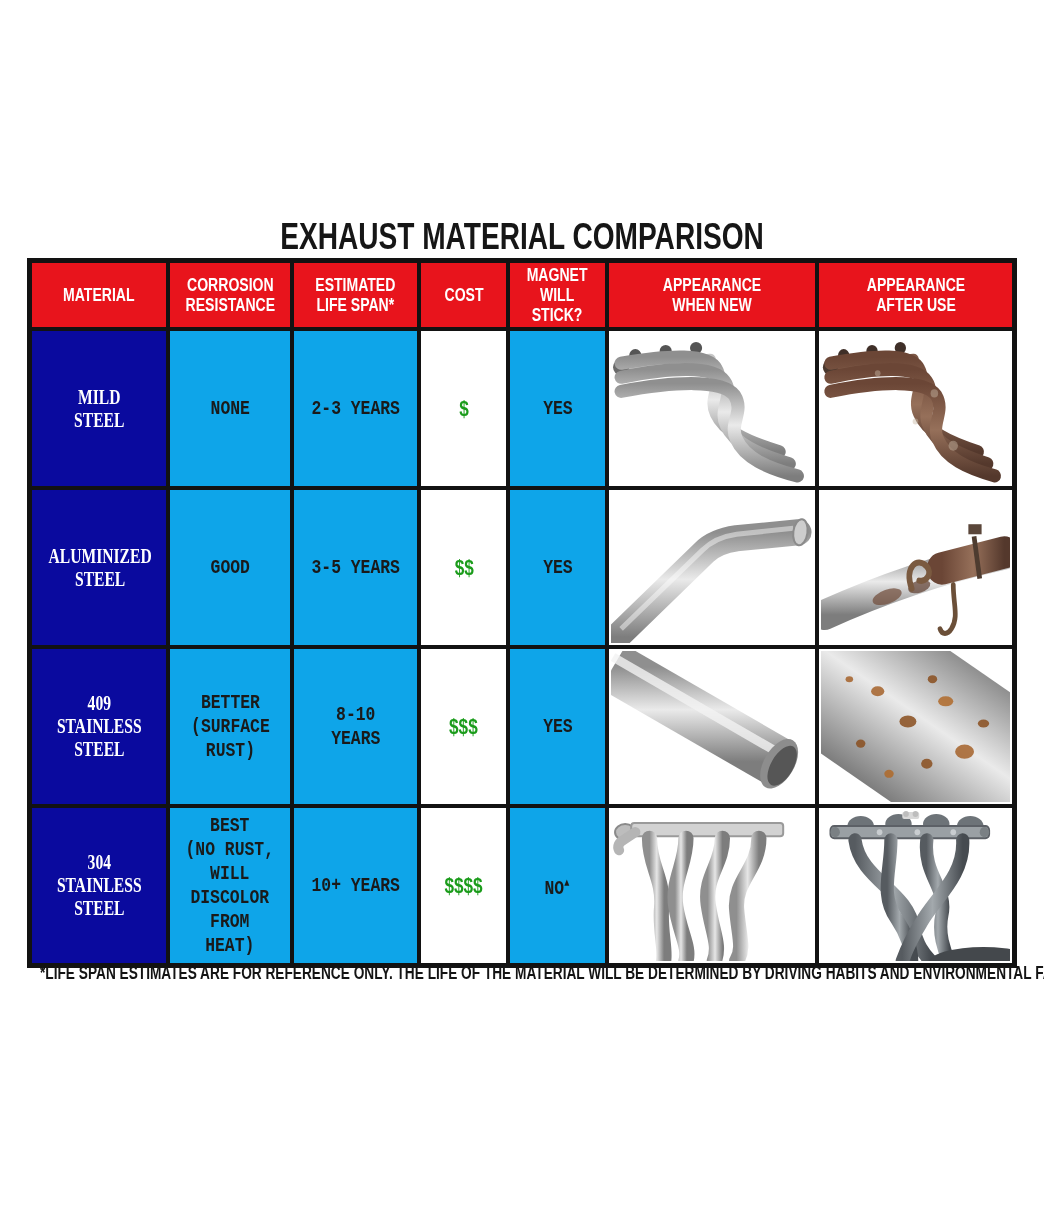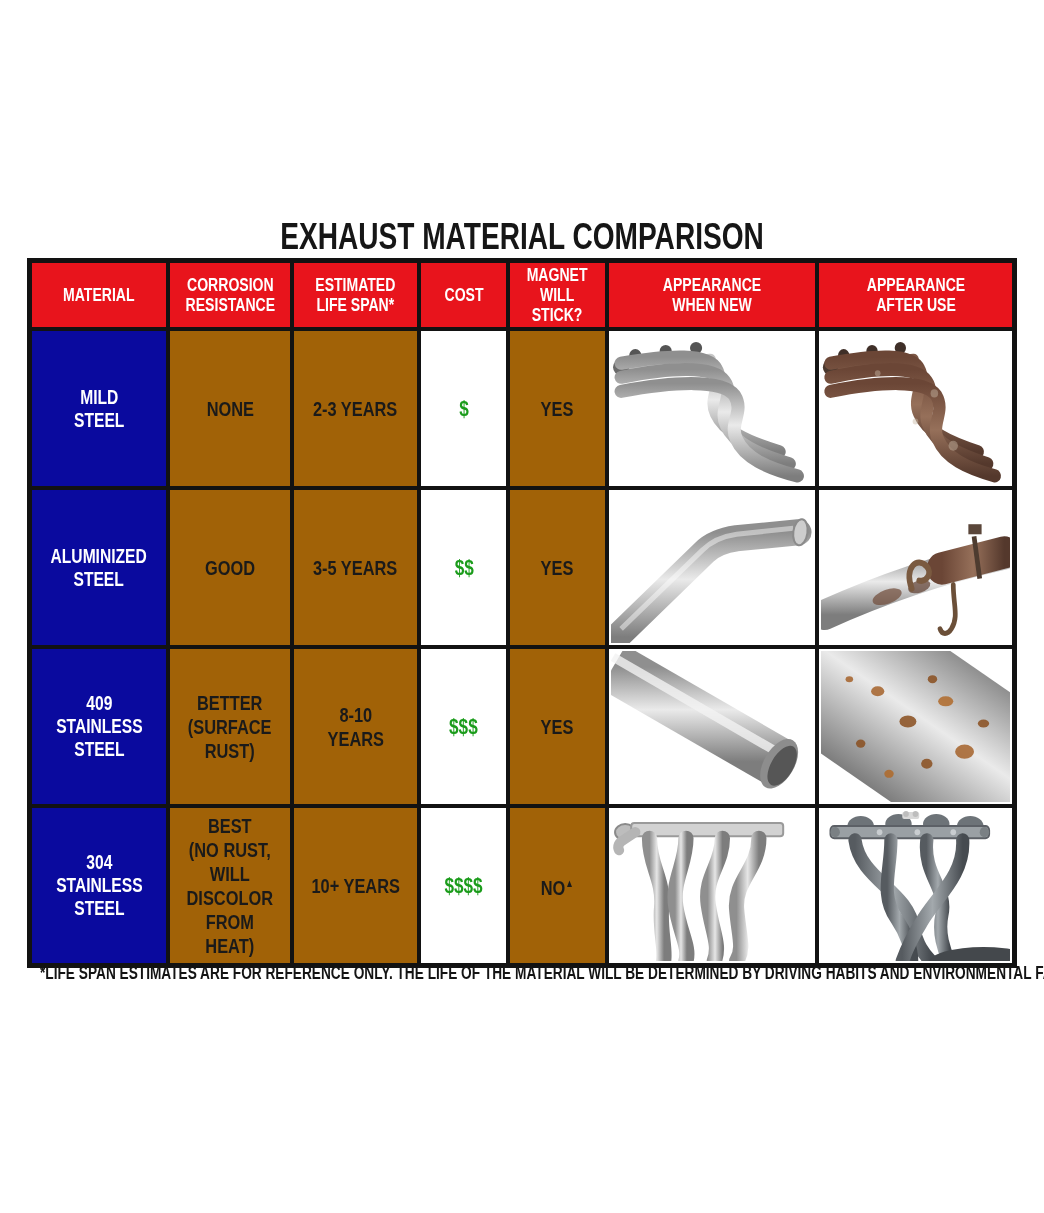--- a/index.html
+++ b/index.html
@@ -6,22 +6,22 @@
   body{width:1044px;height:1213px;font-family:"Liberation Sans",sans-serif;position:relative;overflow:hidden;}
   .canvas{position:absolute;inset:0;background:#fff;}
   .title{position:absolute;top:219px;left:0;width:1044px;text-align:center;
          font-size:36px;font-weight:bold;color:#161616;line-height:36px;white-space:nowrap;}
   .cx{display:inline-block;transform:scaleX(0.78);transform-origin:50% 50%;white-space:pre-line;}
   .cxl{display:inline-block;transform:scaleX(0.72);transform-origin:0 50%;white-space:nowrap;}
   table.cmp{position:absolute;left:27px;top:258px;width:990px;border-collapse:collapse;table-layout:fixed;
             border:5px solid #121212;}
   table.cmp th,table.cmp td{border:4px solid #121212;text-align:center;vertical-align:middle;padding:2px;}
   th.hdr{background:#e8141c;color:#ffffff;font-size:18px;line-height:20px;font-weight:bold;height:58px;}
-  td.material{background:#0a0a9e;color:#ffffff;font-size:20px;line-height:23px;font-weight:bold;}
-  td.val{background:#a16207;color:#1a1a1a;font-size:21px;line-height:24px;font-weight:bold;}
+  td.material{background:#0a0a9e;color:#ffffff;font-size:20px;line-height:23px;font-weight:bold;font-family:Liberation Serif, serif;}
+  td.val{background:#0ea5e9;color:#1a1a1a;font-size:21px;line-height:24px;font-weight:bold;font-family:Liberation Mono, monospace;}
   td.cost{background:#ffffff;color:#1b9c1b;font-size:22px;font-weight:bold;letter-spacing:0px;}
   td.photo-cell{background:#ffffff;padding:0;}
   tr.datarow{height:151px;}
   .photo{width:100%;height:151px;overflow:hidden;}
   .photo svg{display:block;width:100%;height:100%;}
   sup.tri{font-size:11px;vertical-align:8px;}
   .footnotes{position:absolute;left:40px;top:960px;width:990px;color:#141414;font-weight:bold;
              font-size:19px;line-height:25px;}
   .fn-line{white-space:nowrap;}
 </style>

